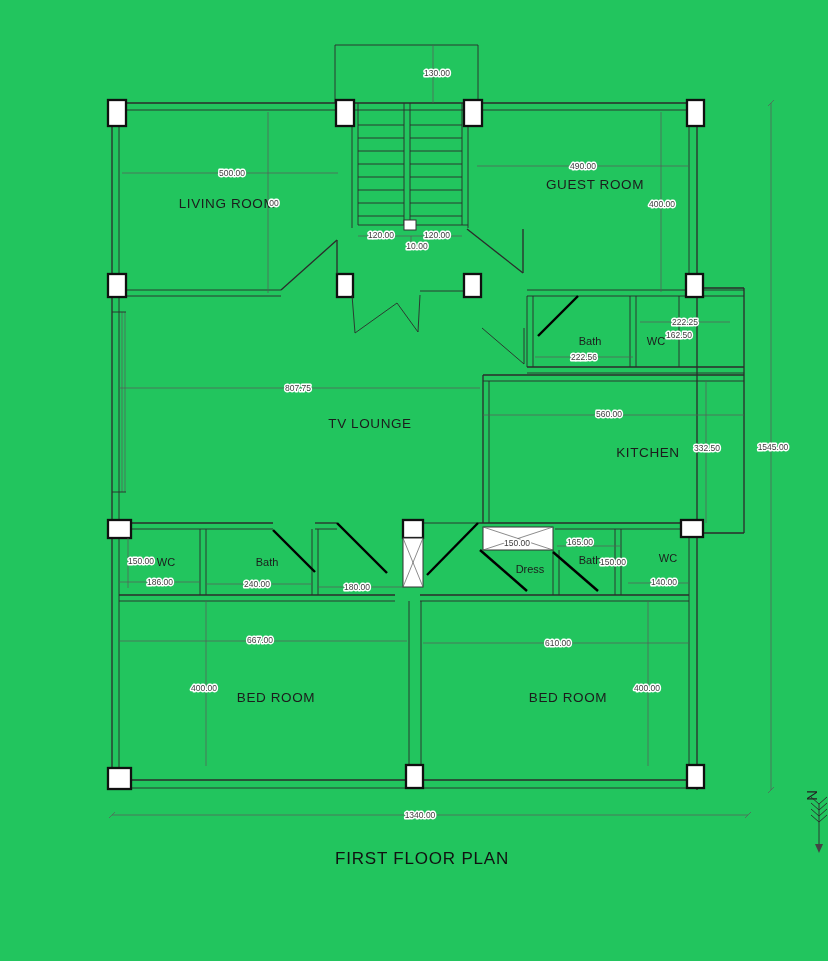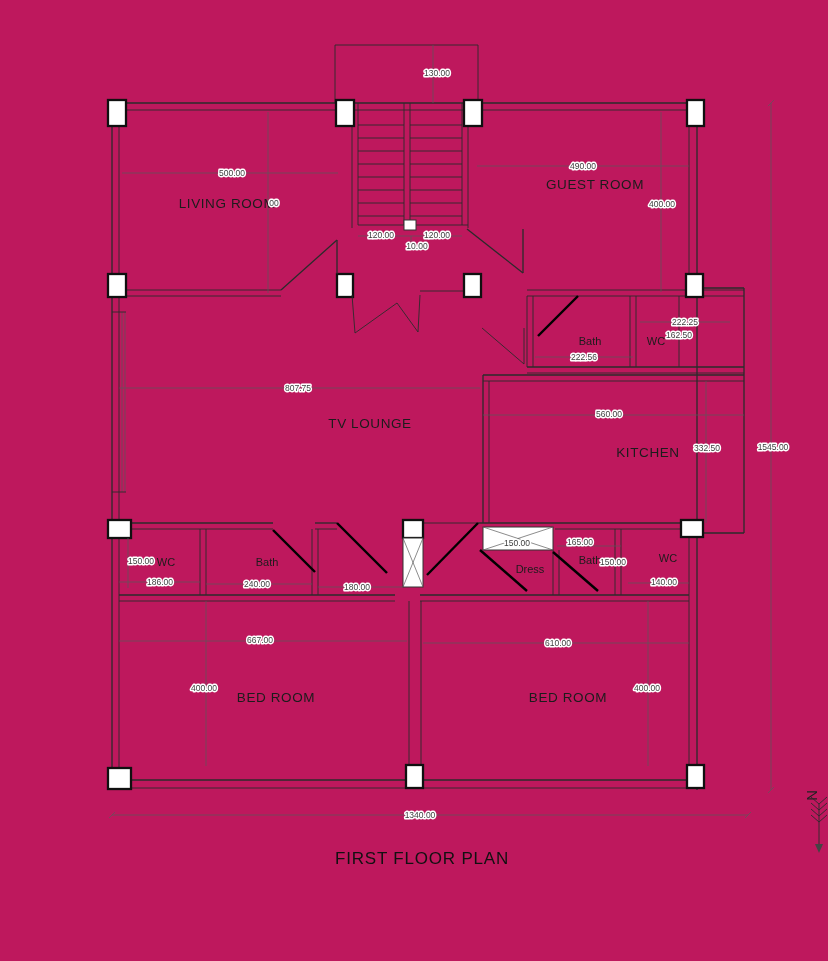--- a/index.html
+++ b/index.html
@@ -1,16 +1,16 @@
 <!DOCTYPE html>
 <html><head>
 <meta charset="utf-8">
 <style>
   html,body{margin:0;padding:0;background:#ffffff;}
-  #page{position:relative;width:828px;height:961px;background:#be185d;overflow:hidden;}
+  #page{position:relative;width:828px;height:961px;background:#22c55e;overflow:hidden;}
   svg{position:absolute;inset:0;}
   svg text{font-family:"Liberation Sans","DejaVu Sans",sans-serif;fill:#222;}
   .dim{font-size:8.5px;fill:#3d3d3d;paint-order:stroke fill;stroke:#fff;stroke-width:3px;stroke-linejoin:round;text-anchor:middle;}
   .room{font-size:13.5px;letter-spacing:.6px;fill:#1c1c1c;text-anchor:middle;}
   .rooms{font-size:11px;fill:#1c1c1c;text-anchor:middle;}
   .title{font-size:17px;letter-spacing:.8px;fill:#111;text-anchor:middle;}
   .w{stroke:#2b2b2b;stroke-width:1.3;fill:none;}
   .w2{stroke:#2b2b2b;stroke-width:0.9;fill:none;}
   .t{stroke:#5a5a5a;stroke-width:0.7;fill:none;}
   .d{stroke:#000;stroke-width:2.4;fill:none;}

